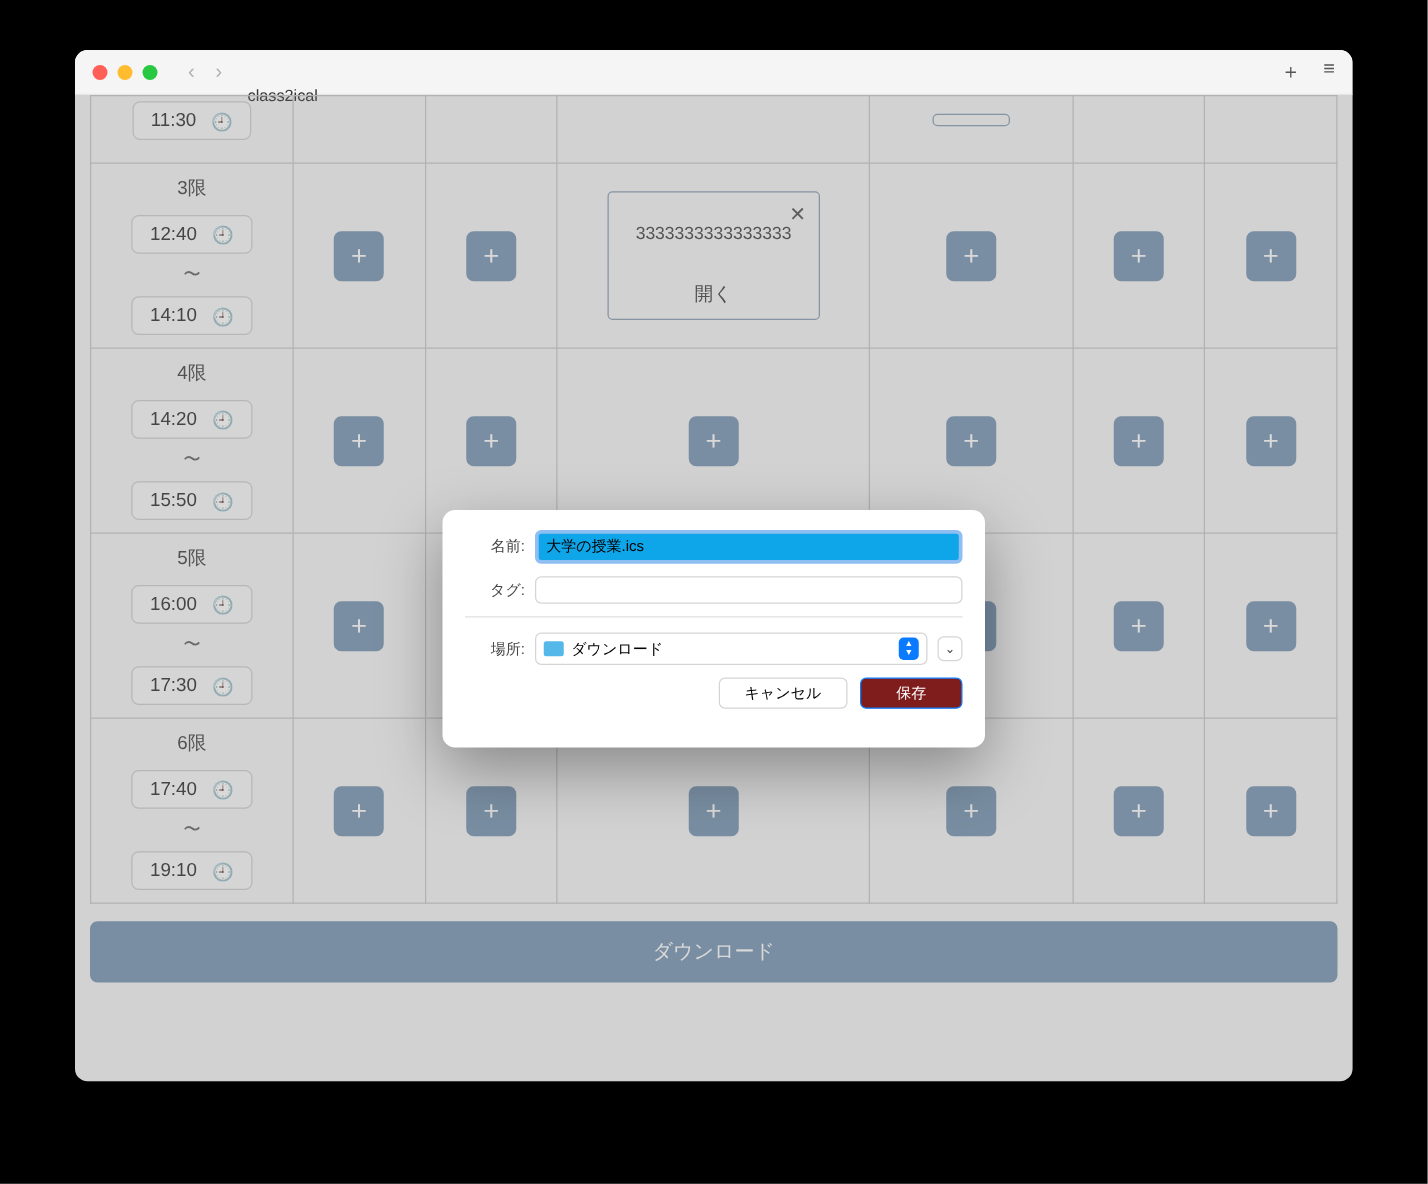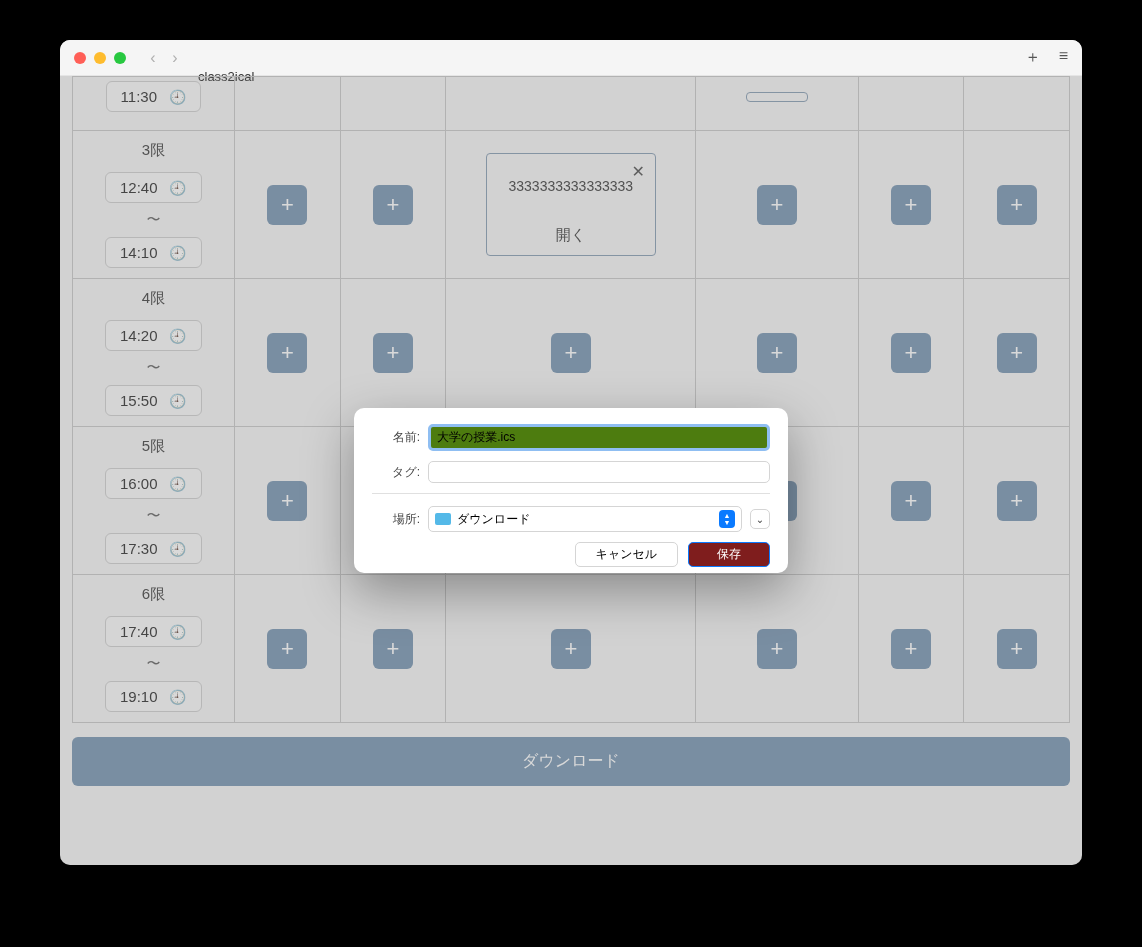--- a/index.html
+++ b/index.html
@@ -125,34 +125,34 @@
     }
     .save-dialog {
       position: absolute;
       top: 332px;
       left: 50%;
       transform: translateX(-50%);
       width: 434px;
       background: #fff;
       border-radius: 10px;
       box-shadow: 0 18px 50px rgba(0,0,0,0.35);
-      padding: 16px 18px 6px 18px;
+      padding: 16px 18px 31px 18px;
       z-index: 10;
     }
     .dlg-row { display: flex; align-items: center; margin-bottom: 10px; }
     .dlg-label { width: 48px; text-align: right; font-size: 12px; color: #444; margin-right: 8px; }
     .dlg-input {
       flex: 1;
       border: 3px solid #8fbef2;
       border-radius: 5px;
       padding: 2px 6px;
       font-size: 12px;
       background: #fff;
     }
-    .dlg-input.selected { background: #4d7c0f; }
+    .dlg-input.selected { background: #0ea5e9; }
     .dlg-input-plain {
       flex: 1;
       border: 1px solid #d5d5d5;
       border-radius: 5px;
       padding: 3px 6px;
       font-size: 12px;
     }
     .sep { border: none; border-top: 1px solid #e0e0e0; margin: 8px 0 12px 0; }
     .loc-select {
       flex: 1;

